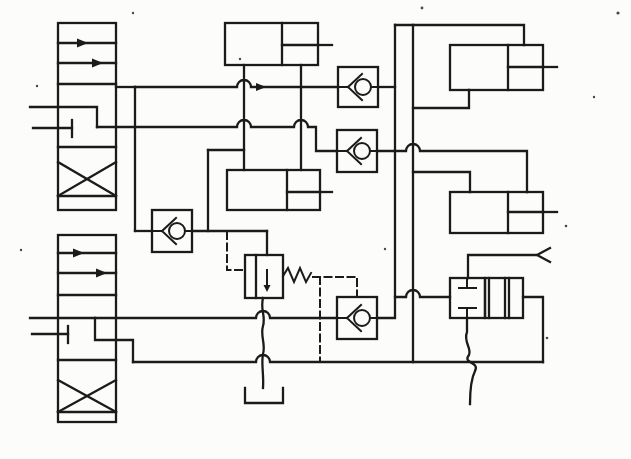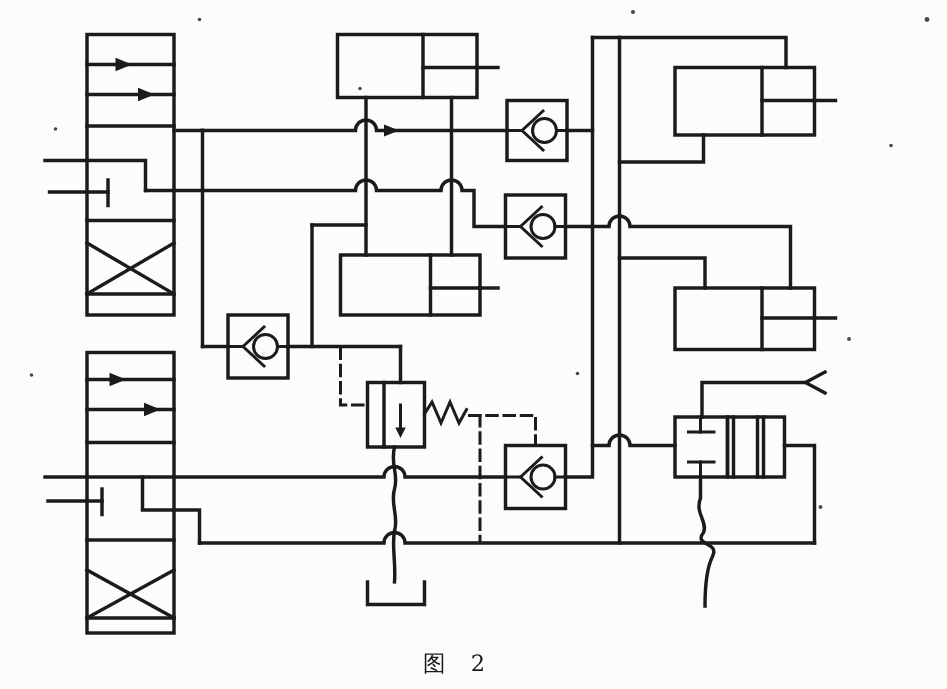--- a/index.html
+++ b/index.html
@@ -182,14 +182,13 @@
       <circle class="speck" cx="133" cy="13" r="1.2"></circle>
       <circle class="speck" cx="37" cy="86" r="1.2"></circle>
       <circle class="speck" cx="594" cy="97" r="1.2"></circle>
       <circle class="speck" cx="21" cy="250" r="1.2"></circle>
       <circle class="speck" cx="547" cy="338" r="1.3"></circle>
       <circle class="speck" cx="385" cy="249" r="1.2"></circle>
       <circle class="speck" cx="240" cy="59" r="1.2"></circle>
     </g>
   </svg>
 
-  <div id="caption">图 2</div>
 </div>
 
 </body></html>

